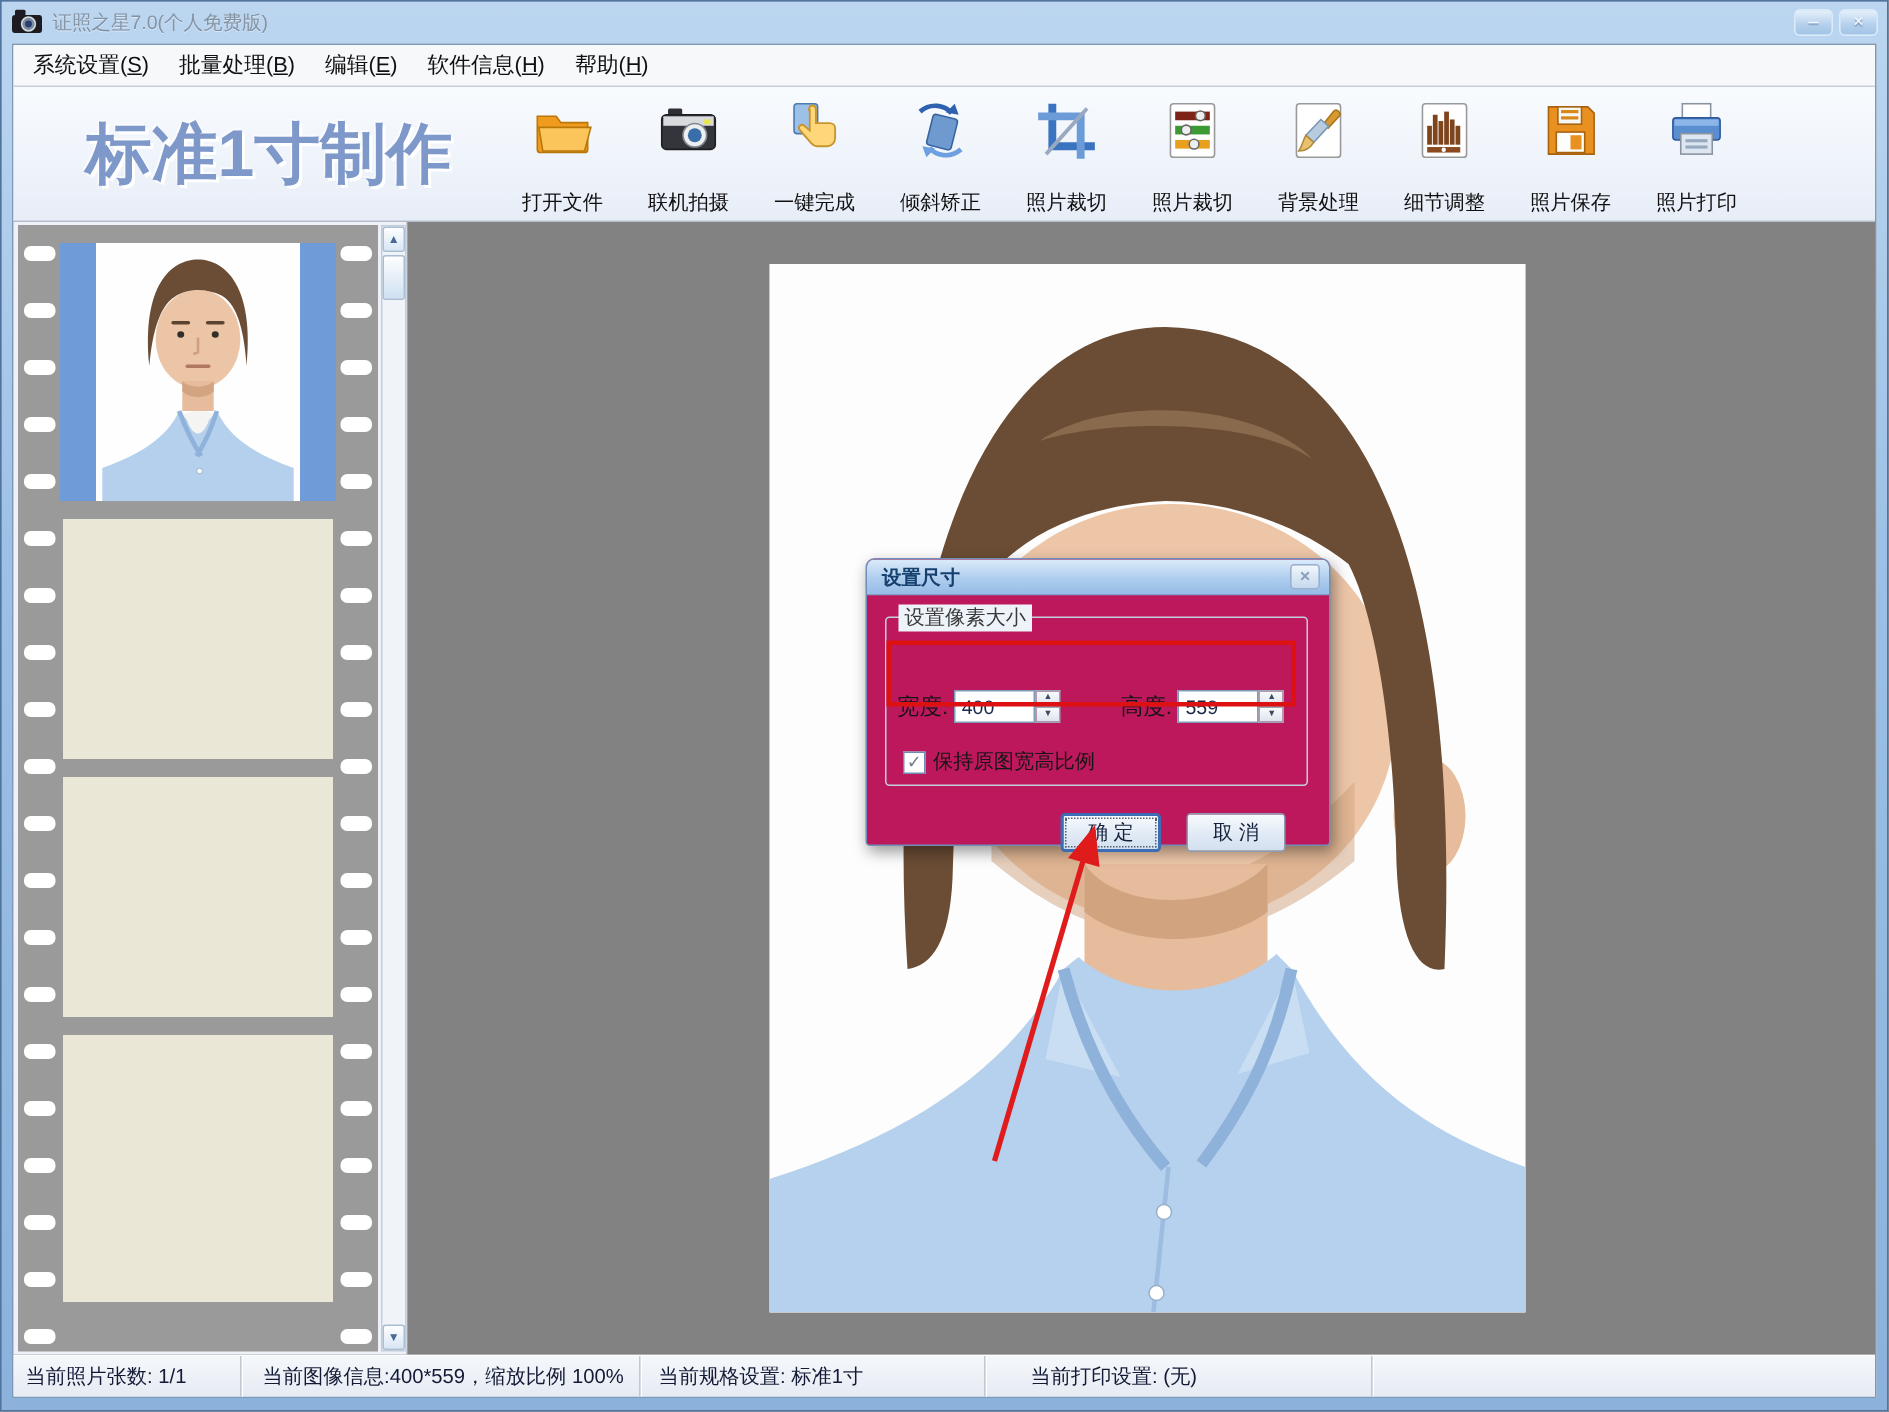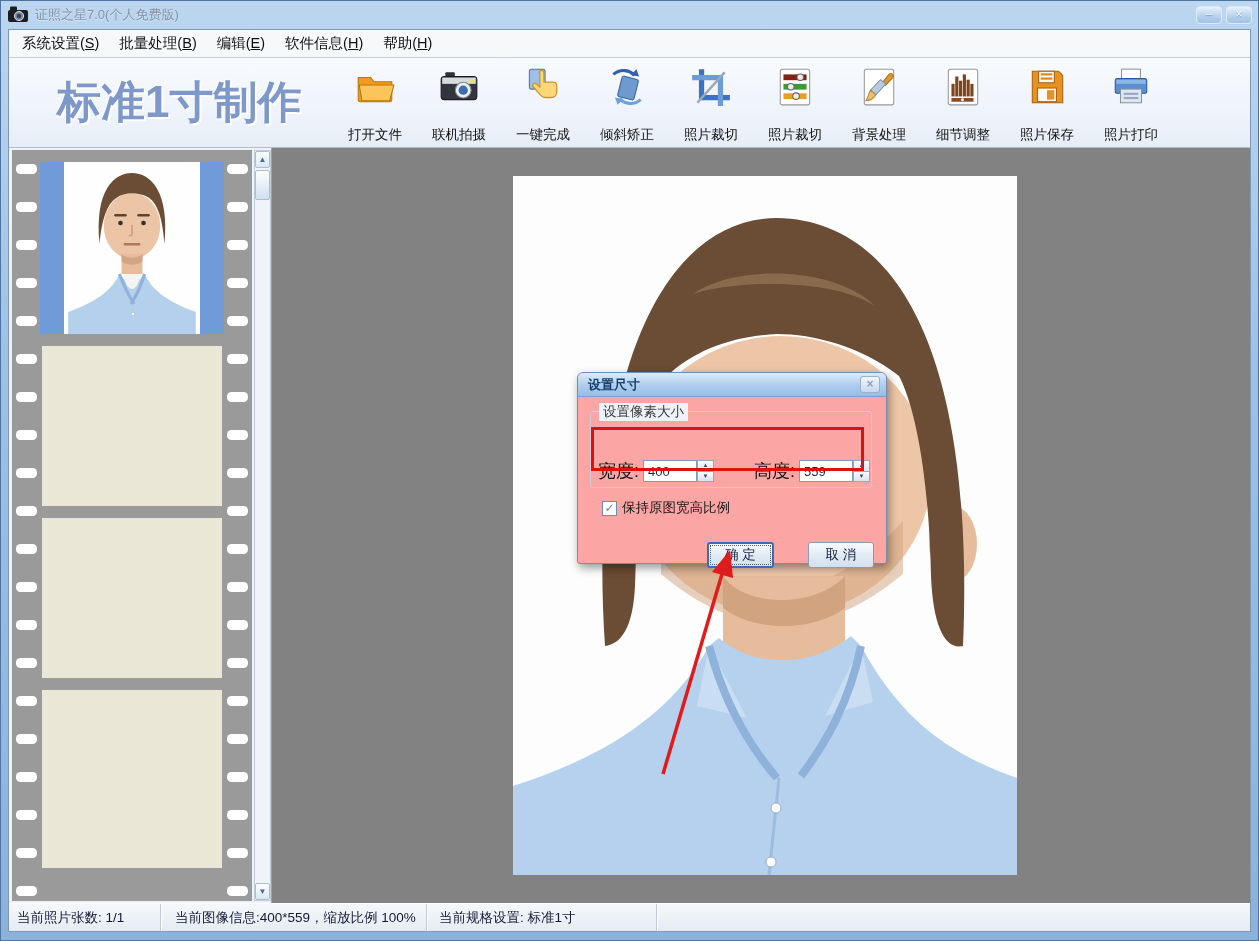--- a/index.html
+++ b/index.html
@@ -70,56 +70,56 @@
 
   
   .canvas { flex:1; position:relative; overflow:hidden; }
   .photo { position:absolute; left:241px; top:28px; width:504px; height:699px; background:#fdfdfd;
            overflow:hidden; }
   .photo svg { width:100%; height:100%; display:block; }
 
   
   .dialog { position:absolute; left:305px; top:224px; width:310px; height:192px;
             border:1px solid #6f8fb8; border-radius:6px 6px 3px 3px;
-            background:#fca5a5; box-shadow:2px 4px 10px rgba(0,0,0,.4); z-index:10; }
+            background:#be185d; box-shadow:2px 4px 10px rgba(0,0,0,.4); z-index:10; }
   .dlg-titlebar { height:24px; display:flex; align-items:center; padding:0 6px 0 10px;
                   border-radius:5px 5px 0 0;
                   background:linear-gradient(#dcebfa,#aecdee 55%,#96bce6);
                   border-bottom:1px solid #7fa0c8; border-bottom:1px solid #7fa0c8; }
   .dlg-title { font-size:13px; font-weight:bold; color:#16406e; }
   .dlg-close { margin-left:auto; width:20px; height:17px; border:1px solid #9ab0cc; border-radius:3px;
                background:linear-gradient(#f2f7fc,#c6d8ee); color:#8aa0bc; font-size:12px;
                line-height:14px; text-align:center; font-weight:bold; }
   .dlg-body { position:relative; height:167px; }
-  .groupbox { position:absolute; left:12px; top:14px; width:282px; height:77px;
+  .groupbox { position:absolute; left:12px; top:14px; width:282px; height:113px;
               border:1px solid #c3cfdf; border-radius:3px; }
   .group-label { position:absolute; left:8px; top:-9px; background:#eef3fa; padding:0 4px;
                  font-size:13.5px; color:#3a3a3a; }
   .size-row { position:absolute; left:20px; top:62px; height:24px; display:flex; align-items:center; }
-  .fld-label { font-size:18px; color:#151515; margin-right:4px; }
+  .fld-label { font-size:15px; color:#151515; margin-right:4px; }
   .fld-label.h { margin-left:40px; }
   .spin-wrap { display:flex; }
   .num-input { width:54px; height:22px; border:1px solid #7f9db9; background:#fff; font-size:13px;
                color:#1a2a4a; padding:0 4px; outline:none; }
   .spinner { width:17px; height:22px; display:flex; flex-direction:column; }
   .spin-btn { flex:1; border:1px solid #9aa6b6; background:linear-gradient(#f8fafc,#dde4ee);
               font-size:6px; line-height:9px; text-align:center; color:#3c4a5c; }
   .spin-btn.up { border-bottom-width:0; }
   .red-rect { position:absolute; left:13px; top:30px; width:273px; height:44px;
               border:3px solid #dd1111; z-index:5; pointer-events:none; }
   .check-row { position:absolute; left:24px; top:102px; display:flex; align-items:center; gap:5px; }
   .checkbox { width:15px; height:15px; border:1px solid #6d8cb4; background:#fff; font-size:12px;
               line-height:13px; text-align:center; color:#6e8090; font-weight:bold; }
   .check-label { font-size:13.5px; color:#151515; }
   .btn-row { position:absolute; left:0; top:145px; width:100%; height:26px; }
   .dlg-btn { position:absolute; height:26px; font-size:13.5px; color:#15203c;
              background:linear-gradient(#f6fafd,#dfe9f4 60%,#d2e0ef);
              border:1px solid #8e9cb2; border-radius:3px; }
   .dlg-btn.ok { left:129px; width:67px; border:2px solid #3c6cb4; outline:1px dotted #55606e; outline-offset:-4px; }
-  .dlg-btn.cancel { left:230px; width:66px; }
+  .dlg-btn.cancel { left:213px; width:66px; }
 
   
   .arrow-svg { position:absolute; left:370px; top:390px; width:110px; height:250px; z-index:20;
                pointer-events:none; }
 
   
   .statusbar { height:28px; flex:0 0 28px; display:flex; align-items:center;
                background:linear-gradient(#f5f8fb,#e6ebf3); border-top:1px solid #ffffff;
                box-shadow:0 -1px 0 #aab2c0; font-size:13.5px; color:#121a36; }
   .status-sec { height:100%; display:flex; align-items:center; border-right:1px solid #c2c8d4;
@@ -400,17 +400,18 @@
           <line x1="21" y1="236" x2="80" y2="36" stroke="#e01b1b" stroke-width="3.5"></line>
           <polygon points="88,12 91,40 70,34" fill="#e01b1b"></polygon>
         </svg>
       </div>
     </div>
 
     <div class="statusbar">
       <div class="status-sec s1">当前照片张数: 1/1</div>
       <div class="status-sec s2">当前图像信息:400*559，缩放比例 100%</div>
       <div class="status-sec s3">当前规格设置: 标准1寸</div>
+      <div class="status-sec s4">当前打印设置: (无)</div>
       <div class="status-sec s5"></div>
     </div>
 
   </div>
 </div>
 
 </body></html>

